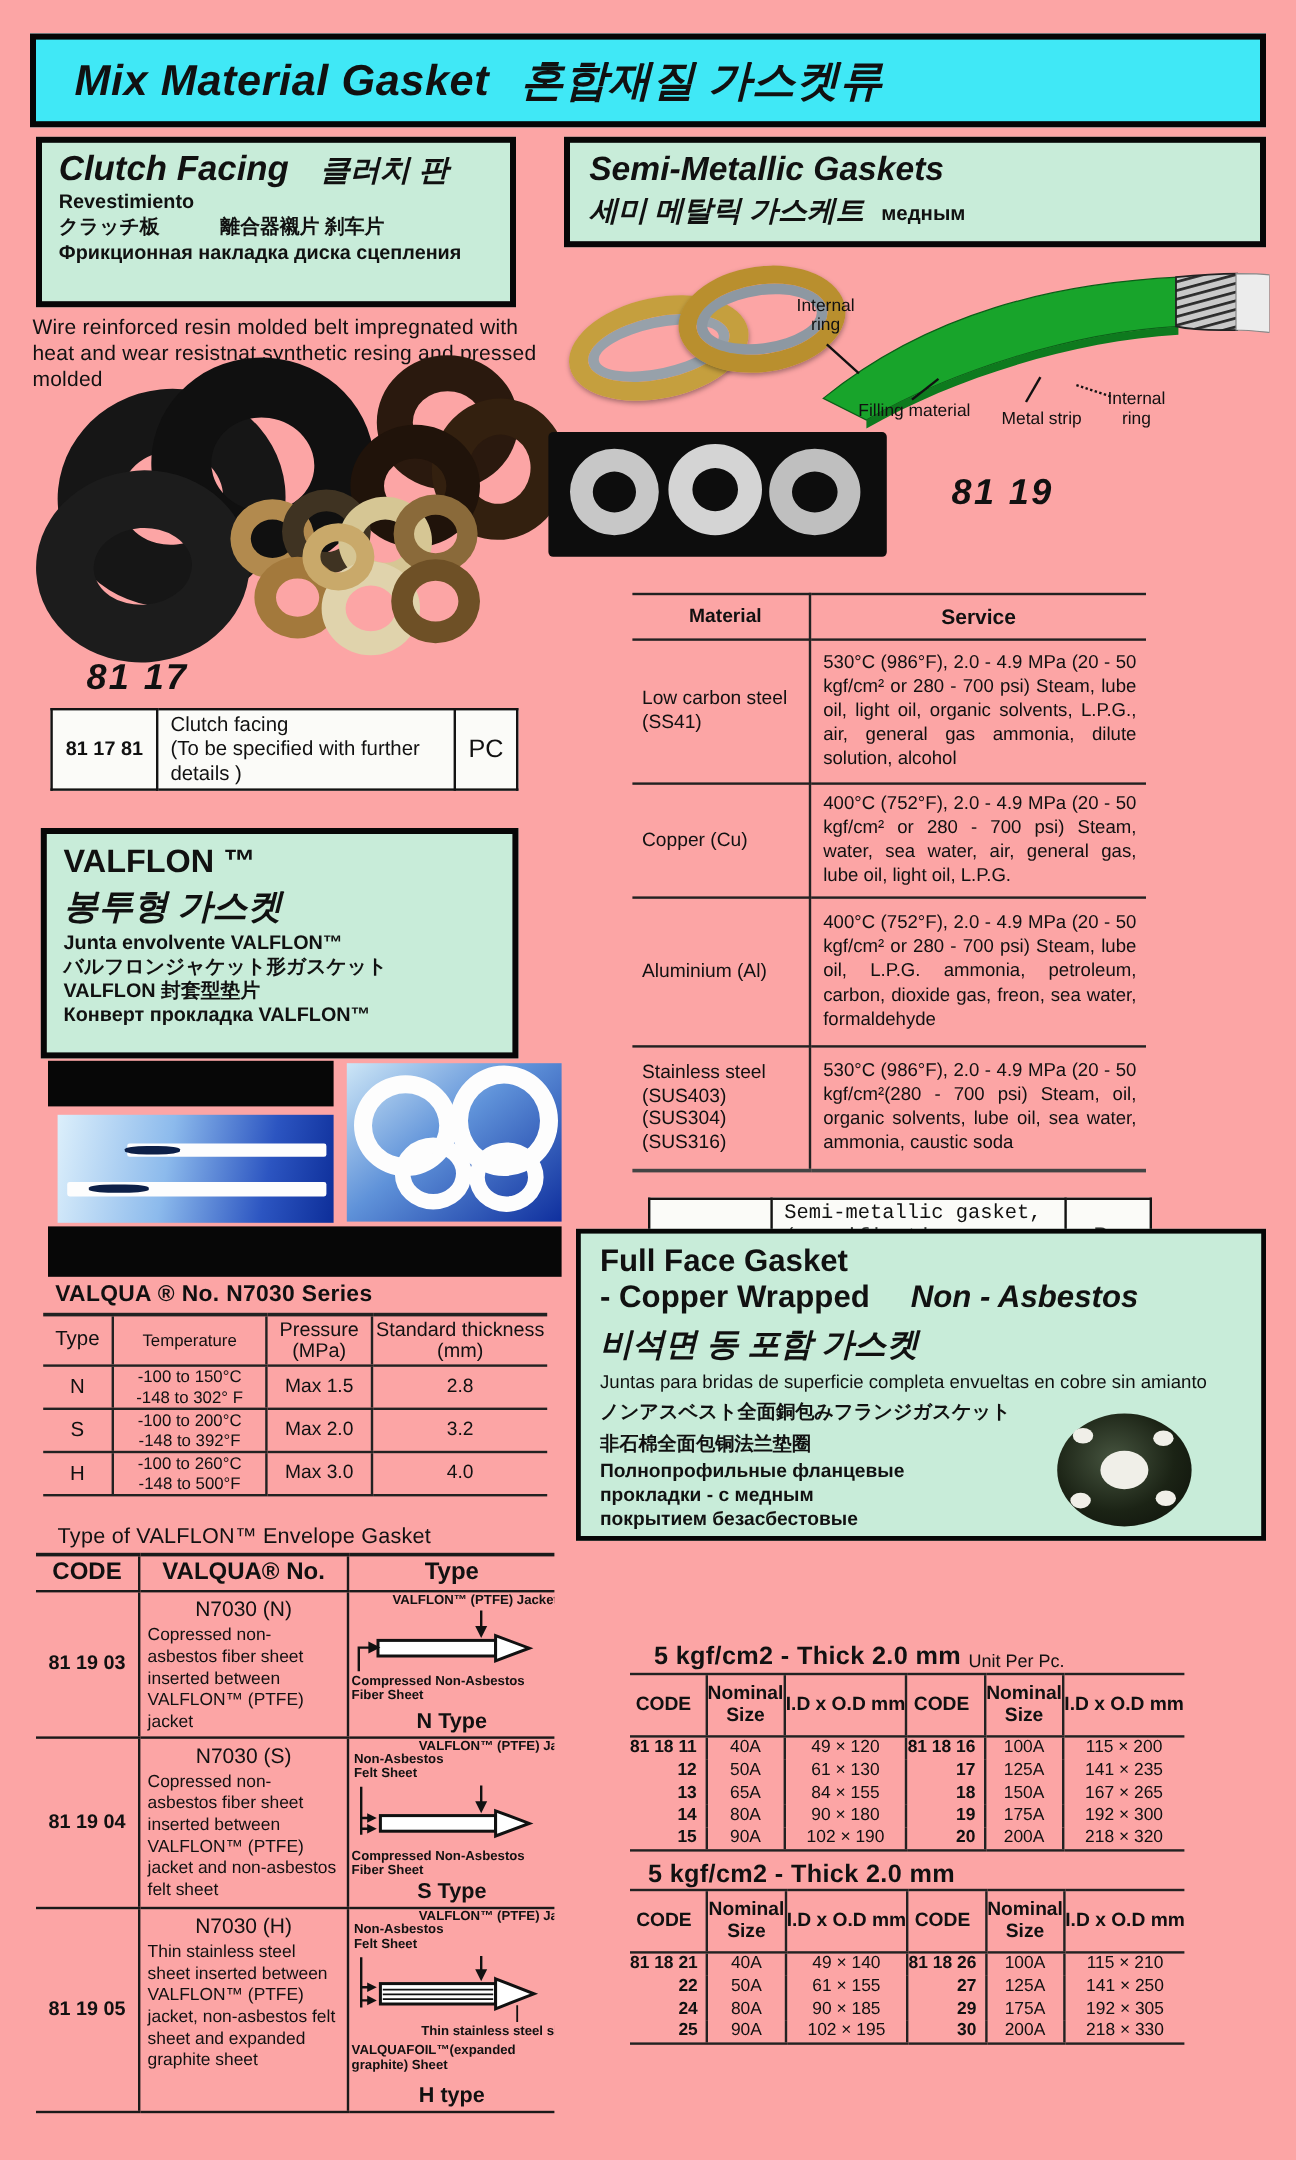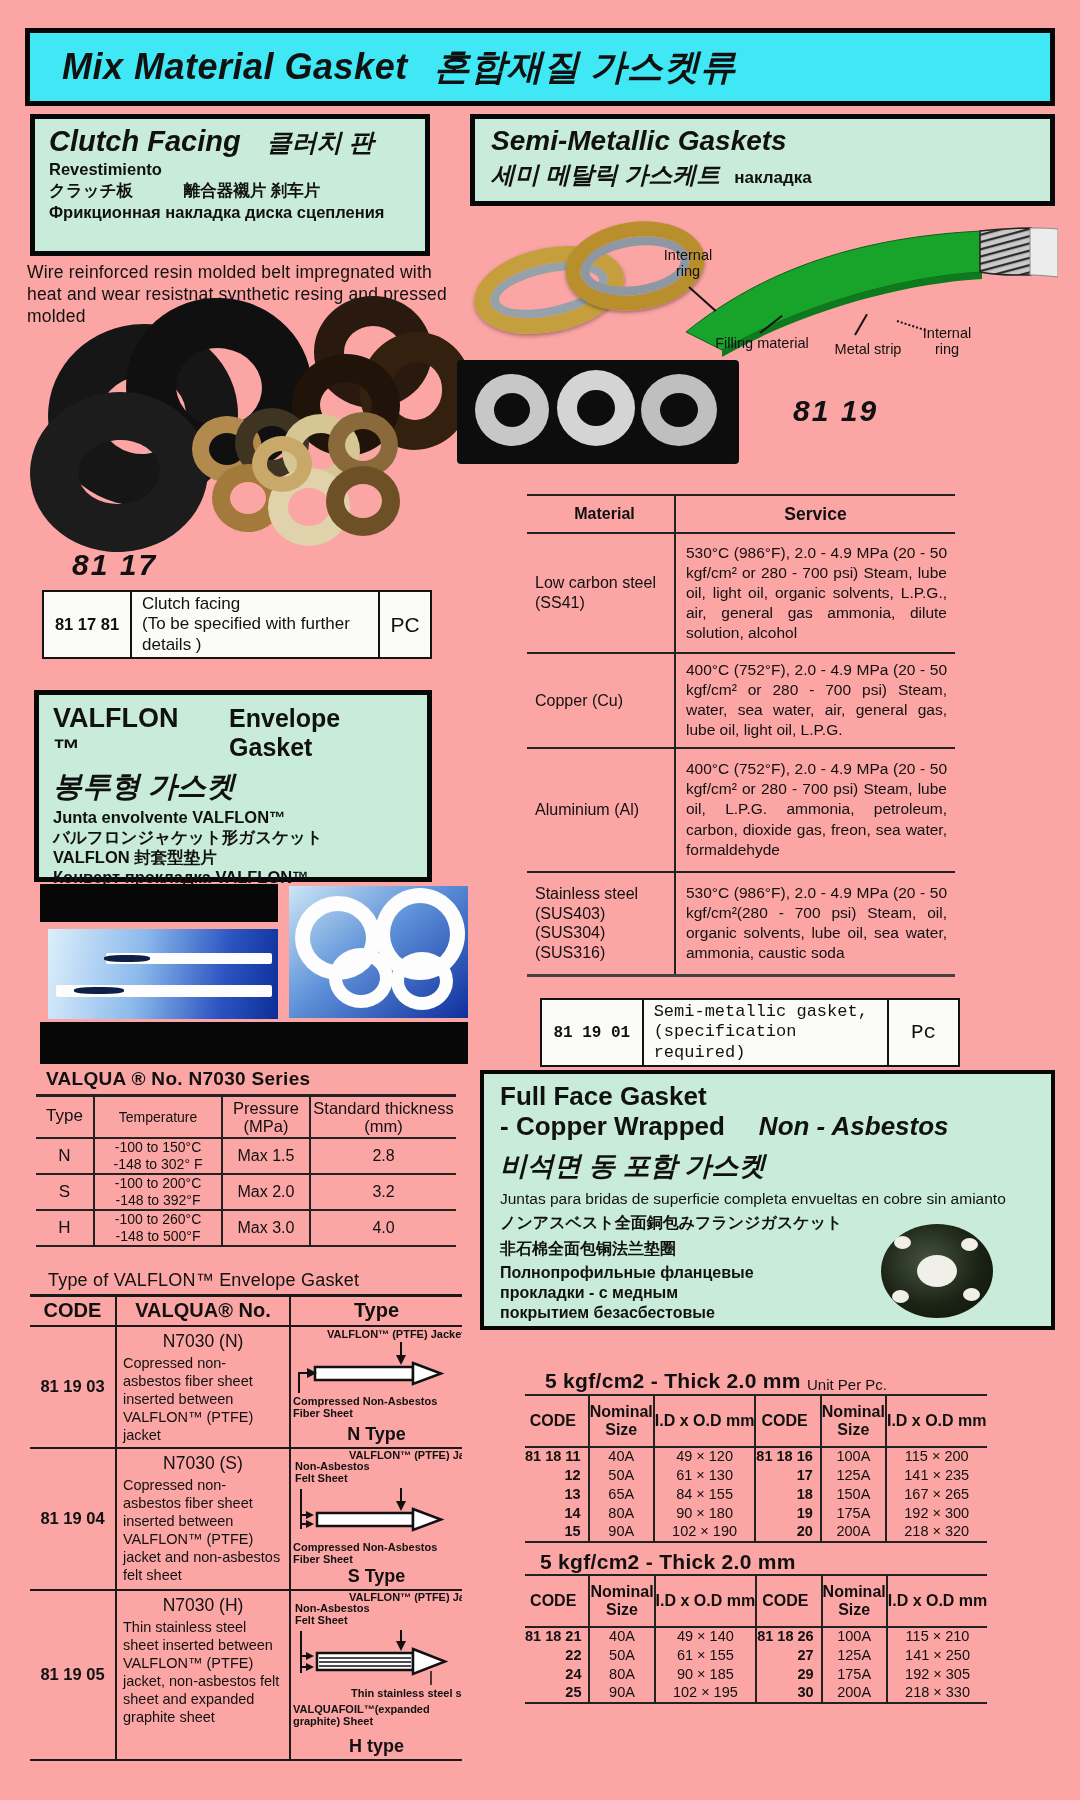--- a/index.html
+++ b/index.html
@@ -104,21 +104,21 @@
   .bwphoto { position:absolute; left:2px; top:152px; width:282px; height:104px; background:#0d0d0d; border-radius:4px; overflow:hidden; }
 
   .ref-title { left:527px; top:466px; width:428px; text-align:center; font-size:18px; }
   .rtable { left:527px; top:494px; width:428px; border-collapse:collapse; }
   .rtable th, .rtable td { border-bottom:2px solid #222; vertical-align:middle; }
   .rtable thead th { border-top:2px solid #222; height:38px; font-size:17.5px; font-weight:bold; text-align:center; }
   .rtable .c-mat { width:148px; border-right:2px solid #222; font-size:16px; line-height:1.22; padding-left:8px; }
   .rtable .c-srv { padding:6px 8px 6px 10px; font-size:15.5px; line-height:1.3; text-align:justify; }
   .rtable tbody tr:last-child td { border-bottom:3px solid #444; }
 
-  .fullface-box { left:480px; top:1070px; width:575px; height:260px; padding:8px 16px; border-width:4px; }
+  .fullface-box { left:480px; top:1024px; width:575px; height:260px; padding:8px 16px; border-width:4px; }
   .ff-l1 { font-size:26px; font-weight:bold; line-height:1.1; }
   .ff-l2 { display:flex; align-items:baseline; gap:34px; }
   .ff-na { font-size:26px; font-weight:bold; font-style:italic; }
   .ff-ko { font-size:27px; font-weight:bold; font-style:italic; margin-top:6px; }
   .ff-es { font-size:15.5px; line-height:1.2; margin-top:6px; }
   .ff-ja { font-size:16px; font-weight:bold; margin-top:5px; }
   .ff-zh { font-size:16px; font-weight:bold; margin-top:5px; }
   .ff-ru { font-size:16px; font-weight:bold; line-height:1.25; margin-top:3px; width:340px; }
   .flange { position:absolute; right:58px; bottom:8px; width:112px; height:94px; background:radial-gradient(ellipse at 42% 40%, #46543f 0%, #1b2315 55%, #0c0f09 100%); border-radius:50%; }
   .hole { position:absolute; background:#f0efe8; border-radius:50%; }
@@ -188,21 +188,20 @@
         <div>(To be specified with further details )</div>
       </td>
       <td class="c-unit">PC</td>
     </tr>
   </tbody>
     </table>
 
   <div class="abs gbox valflon-box">
     <div class="vf-title">
       <span class="brand">VALFLON ™</span>
-      <span class="rest">Envelope Gasket</span>
     </div>
     <div class="vf-ko">봉투형 가스켓</div>
     <div class="vf-line">Junta envolvente VALFLON™</div>
     <div class="vf-line">バルフロンジャケット形ガスケット</div>
     <div class="vf-line">VALFLON 封套型垫片</div>
     <div class="vf-line">Конверт прокладка VALFLON™</div>
   </div>
 
   <div class="abs blackbar" style="left:40px;top:884px;width:238px;height:38px;"></div>
   <div class="abs vphoto1">
@@ -349,21 +348,21 @@
           </div>
         </td>
       </tr>
     </tbody>
   </table>
 
   <div class="abs gbox semi-box">
     <div class="semi-en">Semi-Metallic Gaskets</div>
     <div class="semi-sub">
       <span class="semi-ko">세미 메탈릭 가스케트</span>
-      <span class="semi-ja">накладка</span>
+      <span class="semi-ja">медным</span>
     </div>
   </div>
 
   <div class="abs semi-photos">
 
     <div class="gold" style="left:18px;top:40px;width:152px;height:84px;border:16px solid #c59f3e;box-shadow:inset 0 0 0 9px #97a1aa,0 2px 4px rgba(0,0,0,.35);transform:rotate(-12deg);"></div>
     <div class="gold" style="left:110px;top:14px;width:140px;height:88px;border:15px solid #b98f2e;box-shadow:inset 0 0 0 9px #8d98a2,0 2px 4px rgba(0,0,0,.35);transform:rotate(-8deg);"></div>
 
     <svg class="abs" style="left:225px;top:12px;" width="378" height="140" viewBox="0 0 378 140">
       <defs>

